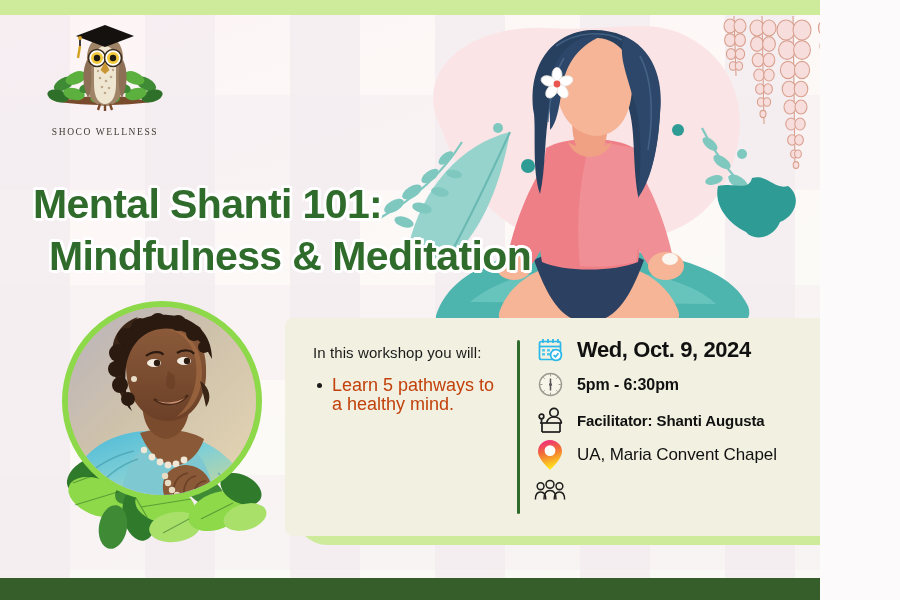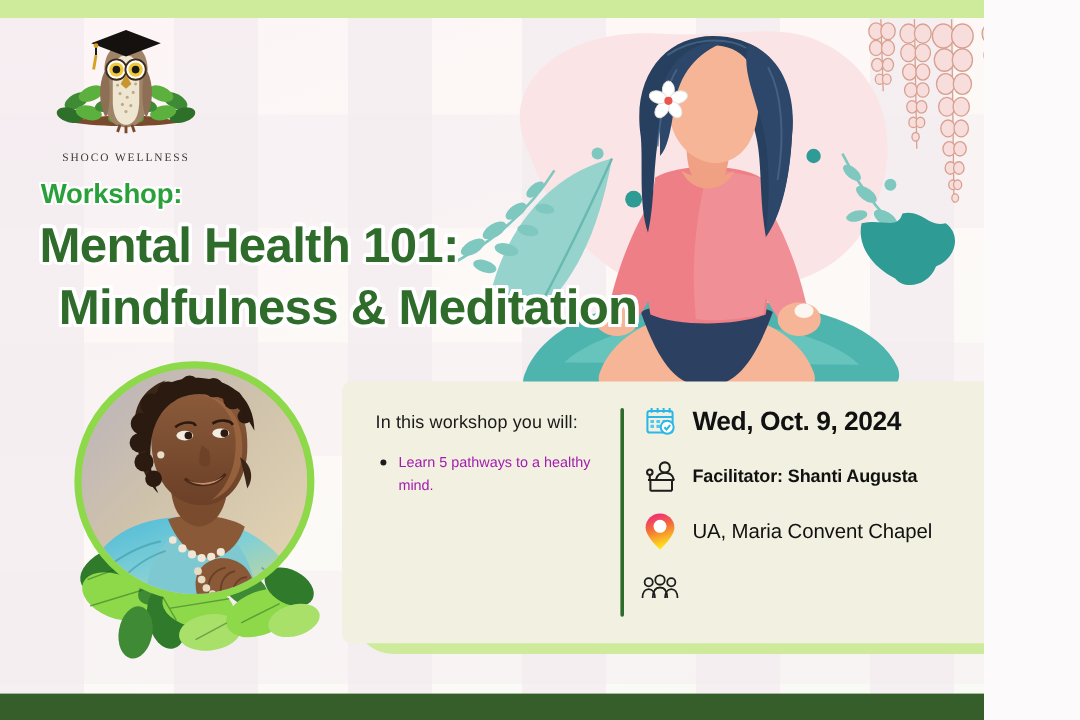--- a/index.html
+++ b/index.html
@@ -83,21 +83,21 @@
     background:#f2f0e0; border-radius:8px; z-index:17;
     display:flex;
   }
   .card-left { width:232px; padding:26px 14px 10px 28px; }
   .card-divider { width:3px; background:#2f6b2b; margin:22px 0 22px 0; border-radius:2px; }
   .card-right { flex:1; padding:14px 10px 28px 14px; display:flex; flex-direction:column; justify-content:space-between;}
 
   .card-heading { font-size:15px; color:#1b1b1b; font-weight:normal; letter-spacing:.1px; }
   .bullets { margin-top:15px; list-style:none; }
   .bullets li {
-    position:relative; padding-left:19px; font-size:12px; color:#a21caf;
+    position:relative; padding-left:19px; font-size:18px; color:#c2410c;
     line-height:19px; margin-bottom:14px;
   }
   .bullets li::before {
     content:""; position:absolute; left:4px; top:7px;
     width:5px; height:5px; border-radius:50%; background:#1b1b1b;
   }
 
   .detail-row { display:flex; align-items:center; gap:11px; height:38px; }
   .detail-row .ic { width:32px; height:32px; flex:none; display:flex; align-items:center; justify-content:center; }
   .detail-row .tx { font-size:16px; color:#111; font-weight:bold; letter-spacing:-.1px; white-space:nowrap; }
@@ -384,23 +384,22 @@
 
       <path d="M49 18 C49 10 56 6 63 6 C70 6 77 10 77 18 L49 18 Z" fill="#14110f"></path>
       <path d="M34 14 L63 3 L92 14 L63 25 Z" fill="#14110f"></path>
       <path d="M38 16 L38 24" stroke="#14110f" stroke-width="1.6"></path>
       <path d="M38 24 L36 36" stroke="#d5a220" stroke-width="2.4" fill="none"></path>
       <circle cx="38" cy="16" r="2" fill="#d5a220"></circle>
     </svg>
     <div class="logo-text">SHOCO WELLNESS</div>
   </div>
 
-  <div class="kicker">Workshop:</div>
   <div class="title">
-    <span class="ln ln1">Mental Health 101:</span>
+    <span class="ln ln1">Mental Shanti 101:</span>
     <span class="ln ln2">Mindfulness &amp; Meditation</span>
   </div>
 
   <div class="portrait-wrap">
     <div class="leaves-under">
       <svg width="220" height="118" viewBox="0 0 220 118">
         <ellipse cx="36" cy="42" rx="26" ry="16" fill="#2f7a2b" transform="rotate(-28 36 42)"></ellipse>
         <ellipse cx="42" cy="64" rx="30" ry="18" fill="#8ed94a" transform="rotate(22 42 64)"></ellipse>
         <ellipse cx="78" cy="56" rx="20" ry="12" fill="#3f8a35" transform="rotate(-34 78 56)"></ellipse>
         <ellipse cx="84" cy="82" rx="16" ry="26" fill="#2f7a2b" transform="rotate(-12 84 82)"></ellipse>
@@ -548,20 +547,35 @@
               <rect x="6" y="17" width="3" height="2.6" rx=".5"></rect>
               <rect x="11" y="17" width="3" height="2.6" rx=".5"></rect>
             </g>
             <circle cx="20" cy="19" r="5.4" fill="#fff" stroke="#2bb7e8" stroke-width="1.7"></circle>
             <path d="M17.6 19 L19.4 20.9 L22.5 17.2" stroke="#2bb7e8" stroke-width="1.7" fill="none"></path>
           </svg>
         </span>
         <span class="tx">Wed, Oct. 9, 2024</span>
       </div>
 
+      <div class="detail-row r2">
+        <span class="ic">
+          <svg width="27" height="27" viewBox="0 0 27 27">
+            <circle cx="13.5" cy="13.5" r="11" fill="#f7f5e9" stroke="#9a9a90" stroke-width="1.4"></circle>
+            <g stroke="#9a9a90" stroke-width="1">
+              <path d="M13.5 3.2 V5.4 M13.5 21.6 V23.8 M3.2 13.5 H5.4 M21.6 13.5 H23.8"></path>
+              <path d="M20.8 6.2 L19.3 7.7 M6.2 20.8 L7.7 19.3 M20.8 20.8 L19.3 19.3 M6.2 6.2 L7.7 7.7"></path>
+            </g>
+            <path d="M13.5 13.5 L13.5 7.5" stroke="#555" stroke-width="1.5" fill="none"></path>
+            <path d="M13.5 13.5 L13.5 19.5" stroke="#555" stroke-width="1.5" fill="none"></path>
+            <circle cx="13.5" cy="13.5" r="1.5" fill="#555"></circle>
+          </svg>
+        </span>
+        <span class="tx">5pm - 6:30pm</span>
+      </div>
 
       <div class="detail-row r4">
         <span class="ic">
           <svg width="30" height="28" viewBox="0 0 30 28">
             <g stroke="#1d1d1d" stroke-width="1.7" fill="none">
               <circle cx="19" cy="6.5" r="4.2"></circle>
               <path d="M11.5 17 C12.5 12.8 15.5 11 19 11 C22.8 11 25.8 13 26.5 17"></path>
               <path d="M5 17 H27"></path>
               <path d="M7 17 V26 M25 17 V26"></path>
               <path d="M7 26 H25"></path>

